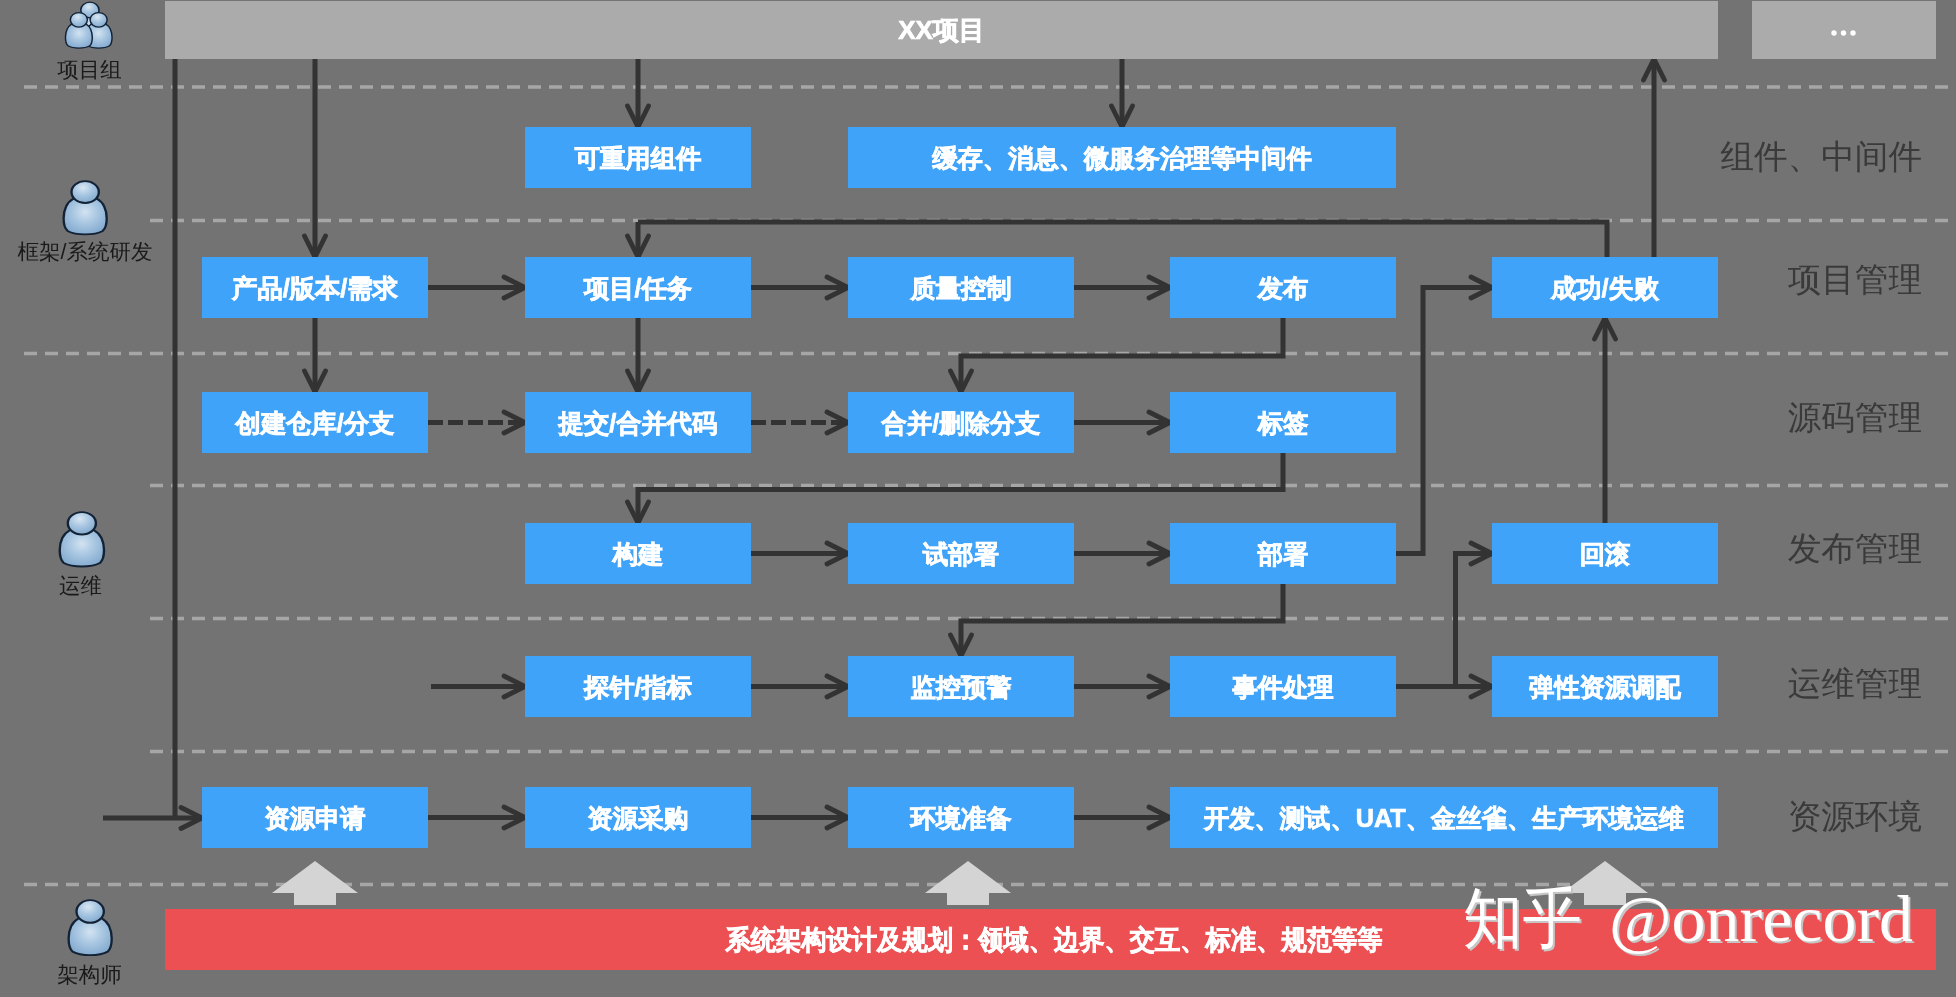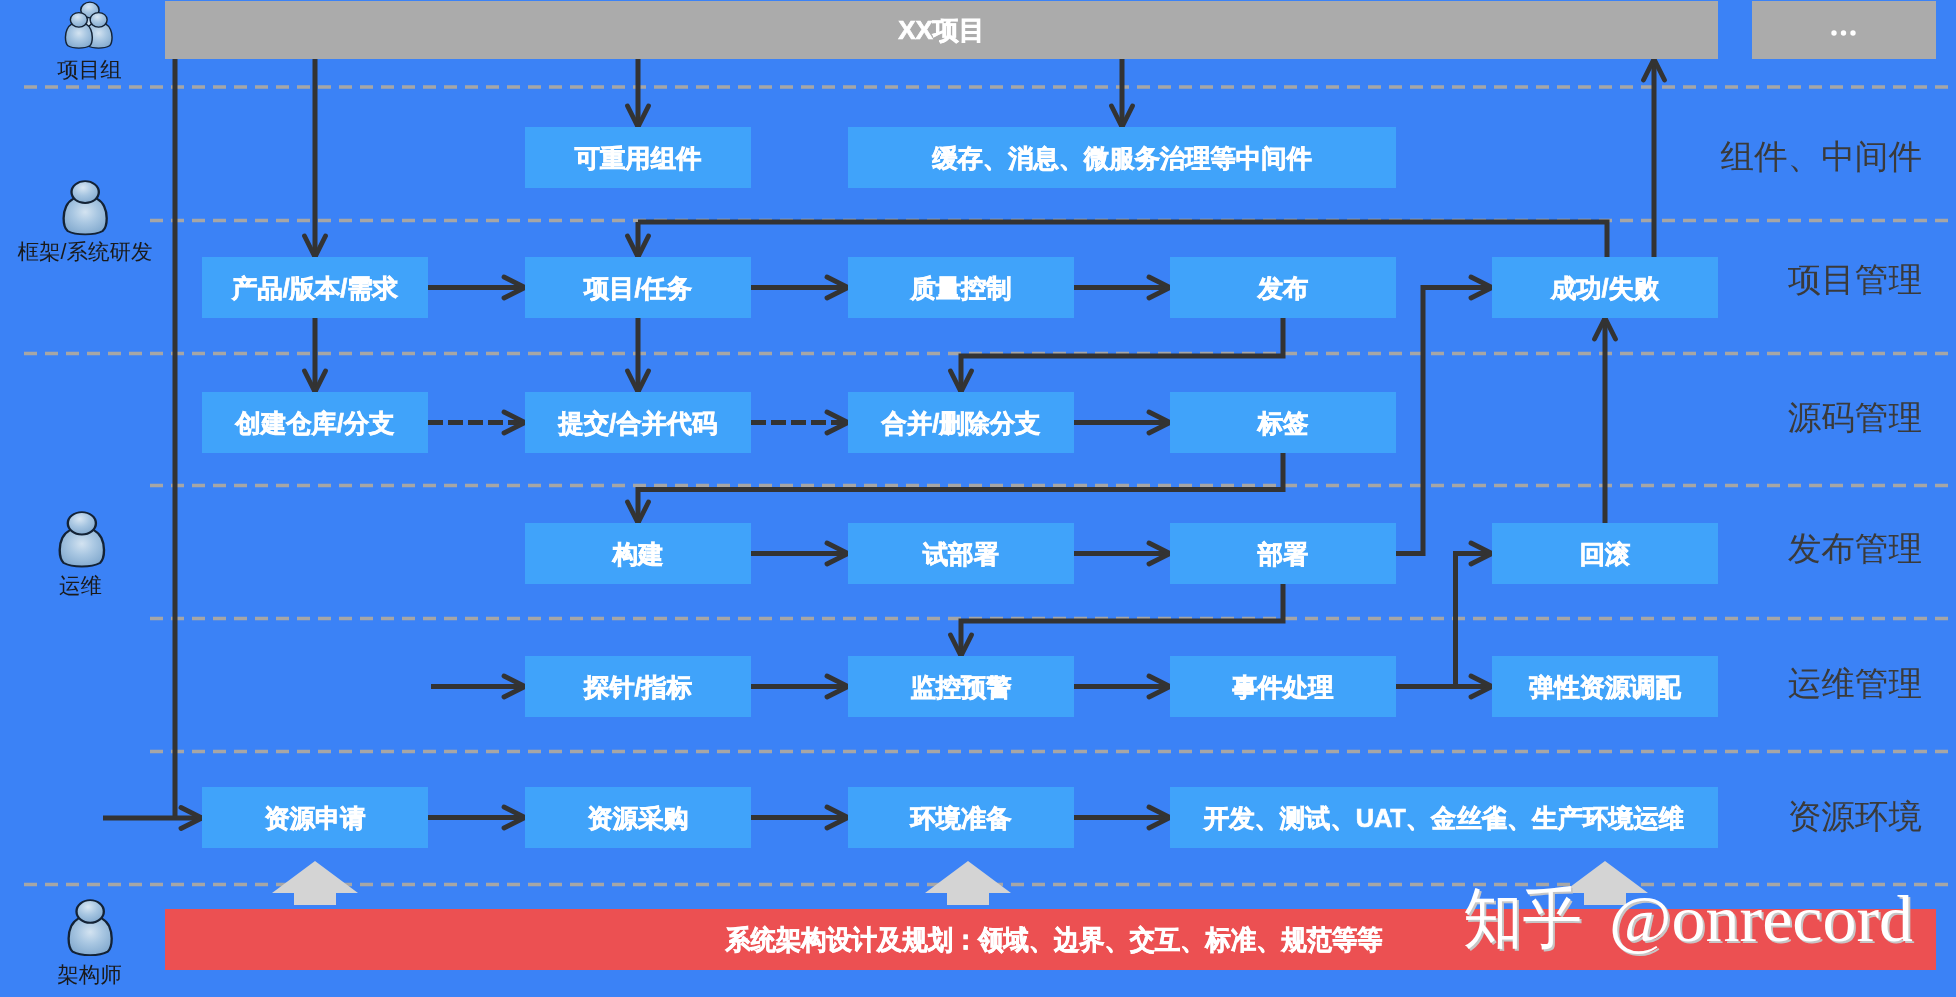--- a/index.html
+++ b/index.html
@@ -1,16 +1,16 @@
 <!DOCTYPE html>
 <html><head>
 <meta charset="utf-8">
 <style>
   html,body{margin:0;padding:0;background:#ffffff;}
-  #page{position:relative;width:1956px;height:997px;background:#3b82f6;overflow:hidden;
+  #page{position:relative;width:1956px;height:997px;background:#737373;overflow:hidden;
         font-family:"Liberation Sans",sans-serif;}
   svg#diagram{position:absolute;left:0;top:0;width:1956px;height:997px;display:block;}
   .boxlabel{fill:#ffffff;font-weight:bold;font-size:25.3px;stroke:#ffffff;stroke-width:0.7px;
             paint-order:stroke fill;
             font-family:"Liberation Sans",sans-serif;text-anchor:middle;}
   .rowlabel{fill:#3a3a3a;font-size:33.6px;font-family:"Liberation Sans",sans-serif;text-anchor:end;}
   .actorlabel{fill:#1a1a1a;font-size:21.5px;font-family:"Liberation Sans",sans-serif;text-anchor:middle;}
   .titlelabel{fill:#ffffff;font-weight:bold;font-size:26px;stroke:#ffffff;stroke-width:0.7px;
             paint-order:stroke fill;
             font-family:"Liberation Sans",sans-serif;text-anchor:middle;}

